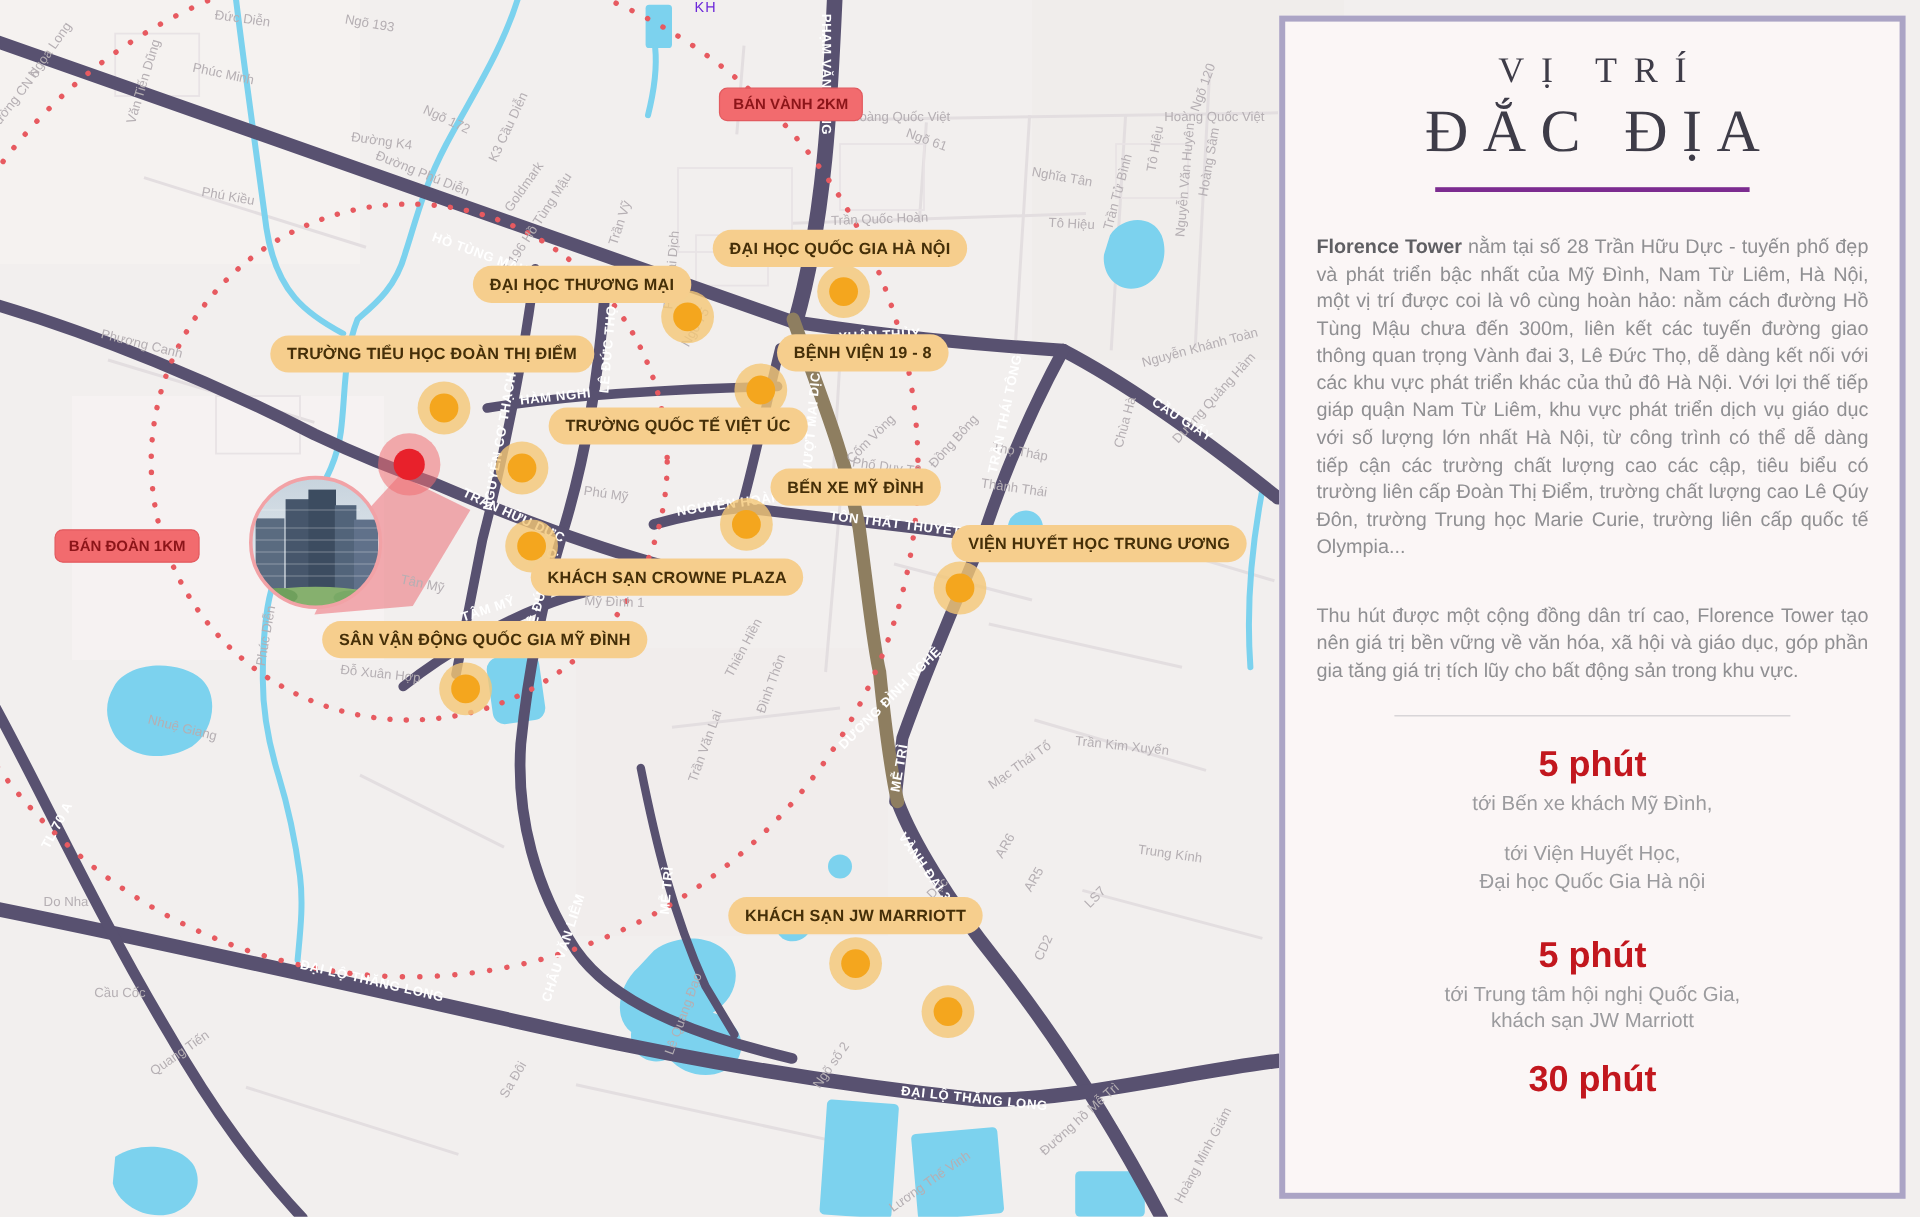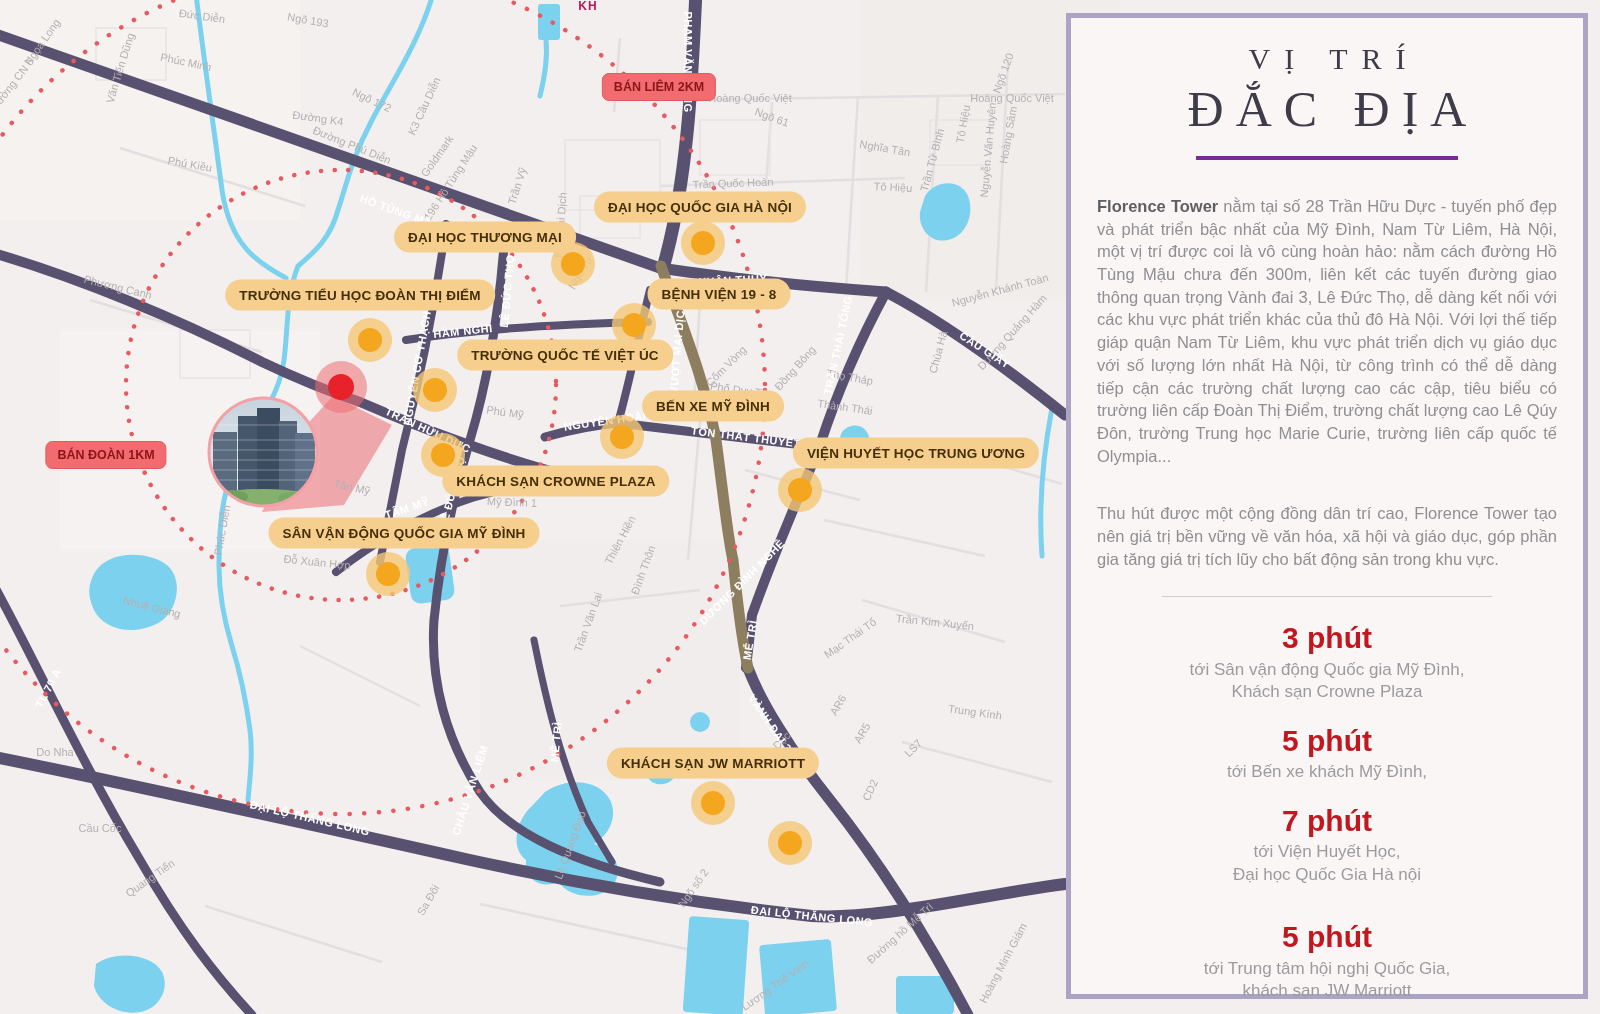--- a/index.html
+++ b/index.html
@@ -3,21 +3,21 @@
 <meta charset="utf-8">
 <style>
   html,body{margin:0;padding:0;}
   body{width:1600px;height:1014px;overflow:hidden;position:relative;
        font-family:"Liberation Sans",sans-serif;background:#F2EFEE;}
   #stage{position:absolute;inset:0;width:1600px;height:1014px;}
   #mapsvg{position:absolute;left:0;top:0;z-index:1;}
   
   .st{position:absolute;z-index:2;font-size:11px;color:#B5AFB3;white-space:nowrap;}
   .w{color:#FFFFFF;font-weight:700;font-size:11px;letter-spacing:.5px;z-index:3;}
-  .b{color:#be185d;font-weight:700;font-size:12px;letter-spacing:1px;}
+  .b{color:#6d28d9;font-weight:400;font-size:12px;letter-spacing:1px;}
   
   .poi{position:absolute;z-index:4;transform:translate(-50%,-50%);
        background:#F6CE8D;color:#452F08;font-weight:700;font-size:13.5px;
        padding:8px 14px;border-radius:17px;white-space:nowrap;letter-spacing:.2px;}
   .rad{position:absolute;z-index:4;transform:translate(-50%,-50%);
        background:#F26B6E;color:#8C1519;font-weight:700;font-size:12.5px;
        padding:6px 11px;border-radius:7px;border:1px solid #E25A5F;white-space:nowrap;}
   
   .mk{position:absolute;z-index:3;width:44px;height:44px;margin:-22px 0 0 -22px;
       border-radius:50%;background:rgba(244,199,118,.8);}
@@ -271,42 +271,36 @@
 <div class="poi" style="left:485px;top:237px">ĐẠI HỌC THƯƠNG MẠI</div>
 <div class="poi" style="left:360px;top:295px">TRƯỜNG TIỂU HỌC ĐOÀN THỊ ĐIỂM</div>
 <div class="poi" style="left:719px;top:294px">BỆNH VIỆN 19 - 8</div>
 <div class="poi" style="left:565px;top:355px">TRƯỜNG QUỐC TẾ VIỆT ÚC</div>
 <div class="poi" style="left:713px;top:406px">BẾN XE MỸ ĐÌNH</div>
 <div class="poi" style="left:556px;top:481px">KHÁCH SẠN CROWNE PLAZA</div>
 <div class="poi" style="left:404px;top:533px">SÂN VẬN ĐỘNG QUỐC GIA MỸ ĐÌNH</div>
 <div class="poi" style="left:916px;top:453px">VIỆN HUYẾT HỌC TRUNG ƯƠNG</div>
 <div class="poi" style="left:713px;top:763px">KHÁCH SẠN JW MARRIOTT</div>
 
-<div class="rad" style="left:659px;top:87px">BÁN LIÊM 2KM</div>
+<div class="rad" style="left:659px;top:87px">BÁN VÀNH 2KM</div>
 <div class="rad" style="left:106px;top:455px">BÁN ĐOÀN 1KM</div>
 
 <div class="panel">
   <div class="p-title1">VỊ TRÍ</div>
   <div class="p-title2">ĐẮC ĐỊA</div>
   <div class="p-underline"></div>
   <p class="p-body"><b>Florence Tower</b><span> nằm tại số 28 Trần Hữu Dực - tuyến phố đẹp và phát triển bậc nhất của Mỹ Đình, Nam Từ Liêm, Hà Nội, một vị trí được coi là vô cùng hoàn hảo: nằm cách đường Hồ Tùng Mậu chưa đến 300m, liên kết các tuyến đường giao thông quan trọng Vành đai 3, Lê Đức Thọ, dễ dàng kết nối với các khu vực phát triển khác của thủ đô Hà Nội. Với lợi thế tiếp giáp quận Nam Từ Liêm, khu vực phát triển dịch vụ giáo dục với số lượng lớn nhất Hà Nội, từ công trình có thể dễ dàng tiếp cận các trường chất lượng cao các cập, tiêu biểu có trường liên cấp Đoàn Thị Điểm, trường chất lượng cao Lê Qúy Đôn, trường Trung học Marie Curie, trường liên cấp quốc tế Olympia...</span></p>
   <p class="p-body">Thu hút được một cộng đồng dân trí cao, Florence Tower tạo nên giá trị bền vững về văn hóa, xã hội và giáo dục, góp phần gia tăng giá trị tích lũy cho bất động sản trong khu vực.</p>
   <div class="p-divider"></div>
 
   <div class="tblock">
-    <div class="tnum">3 phút</div>
-    <div class="tdesc">tới Sân vận động Quốc gia Mỹ Đình,</div>
-    <div class="tdesc">Khách sạn Crowne Plaza</div>
-  </div>
-  <div class="tblock">
     <div class="tnum">5 phút</div>
     <div class="tdesc">tới Bến xe khách Mỹ Đình,</div>
   </div>
   <div class="tblock">
-    <div class="tnum">7 phút</div>
     <div class="tdesc">tới Viện Huyết Học,</div>
     <div class="tdesc">Đại học Quốc Gia Hà nội</div>
   </div>
   <div class="tblock mt">
     <div class="tnum">5 phút</div>
     <div class="tdesc">tới Trung tâm hội nghị Quốc Gia,</div>
     <div class="tdesc">khách sạn JW Marriott</div>
   </div>
   <div class="tblock">
     <div class="tnum">30 phút</div>

